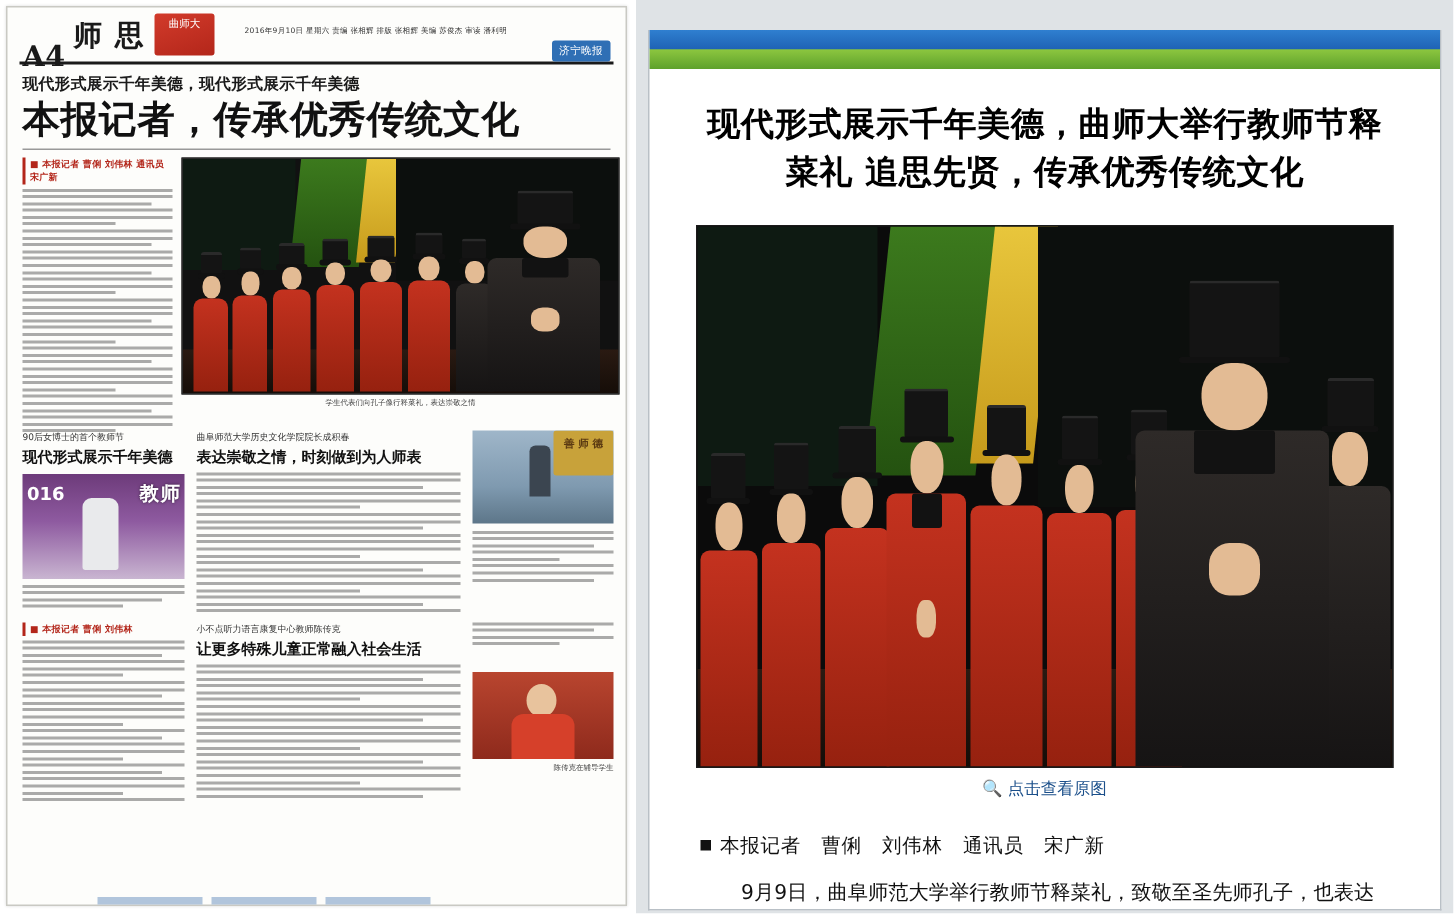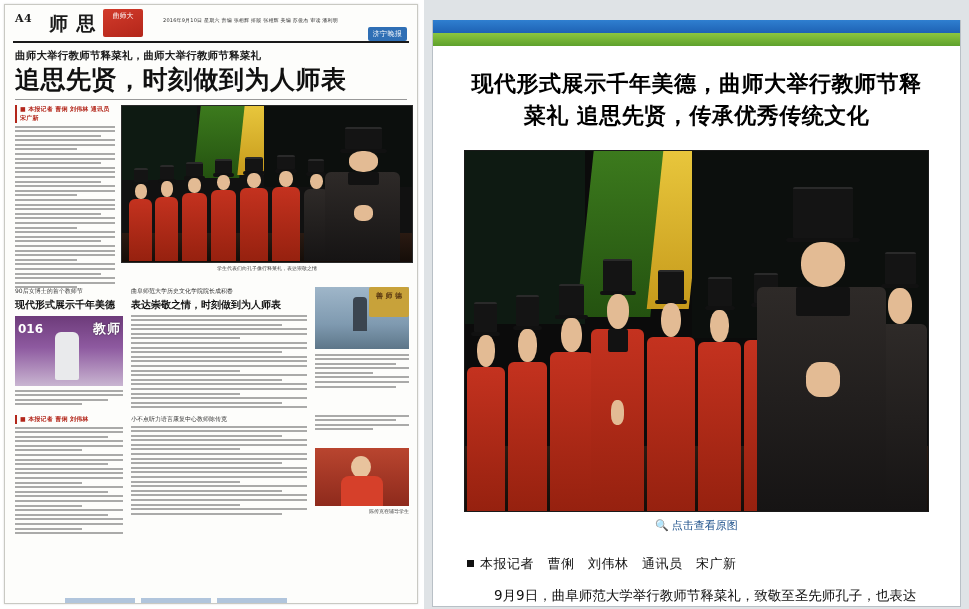--- a/index.html
+++ b/index.html
@@ -34,23 +34,23 @@
     overflow: hidden;
   }
   
   .masthead {
     position: relative;
     height: 34px;
     border-bottom: 2px solid #1a1a1a;
     margin: 4px 8px 0 8px;
   }
   .mh-page {
-    position: absolute; left: 2px; top: 3px;
+    position: absolute; left: 2px; top: 18px;
     font-family: "DejaVu Serif", serif;
-    font-size: 11px; font-weight: bold; color: #1a1a1a;
+    font-size: 19px; font-weight: bold; color: #1a1a1a;
     letter-spacing: .5px;
   }
   .mh-logo {
     position: absolute; left: 36px; top: 2px;
     font-size: 19px; font-weight: bold; color: #1a1a1a;
     letter-spacing: 1px;
     font-family: "DejaVu Sans", sans-serif;
   }
   .mh-stamp {
     position: absolute; left: 90px; top: 0px;
@@ -342,22 +342,22 @@
     <div class="paper-sheet">
 
       <div class="masthead">
         <div class="mh-page">A4</div>
         <div class="mh-logo">师 思</div>
         <div class="mh-stamp">曲师大</div>
         <div class="mh-date">2016年9月10日  星期六   责编 张相辉  排版 张相辉  美编 苏俊杰  审读 潘利明</div>
         <div class="mh-brand">济宁晚报</div>
       </div>
 
-      <div class="hl-kicker">曲师大举行教师节释菜礼，曲师大举行教师节释菜礼</div>
-      <div class="hl-main">追思先贤，时刻做到为人师表</div>
+      <div class="hl-kicker">现代形式展示千年美德，现代形式展示千年美德</div>
+      <div class="hl-main">本报记者，传承优秀传统文化</div>
       <div class="hl-rule"></div>
 
       <div class="upper">
         <div class="col-text">
           <div class="subhead">■ 本报记者 曹俐 刘伟林 通讯员 宋广新</div>
           <div class="lines">
             <div class="ln f"></div>
               <div class="ln f"></div>
               <div class="ln m"></div>
             <div class="ln f"></div>
@@ -544,20 +544,21 @@
               <div class="ln m"></div>
               <div class="ln f"></div>
             <div class="ln f"></div>
               <div class="ln s"></div>
               <div class="ln f"></div>
           </div>
         </div>
 
         <div class="low-col2">
           <div class="mid-kicker">小不点听力语言康复中心教师陈传克</div>
+          <div class="mid-head">让更多特殊儿童正常融入社会生活</div>
           <div class="lines">
             <div class="ln f"></div>
               <div class="ln f"></div>
               <div class="ln m"></div>
             <div class="ln f"></div>
               <div class="ln f"></div>
               <div class="ln s"></div>
             <div class="ln f"></div>
               <div class="ln f"></div>
               <div class="ln m"></div>

